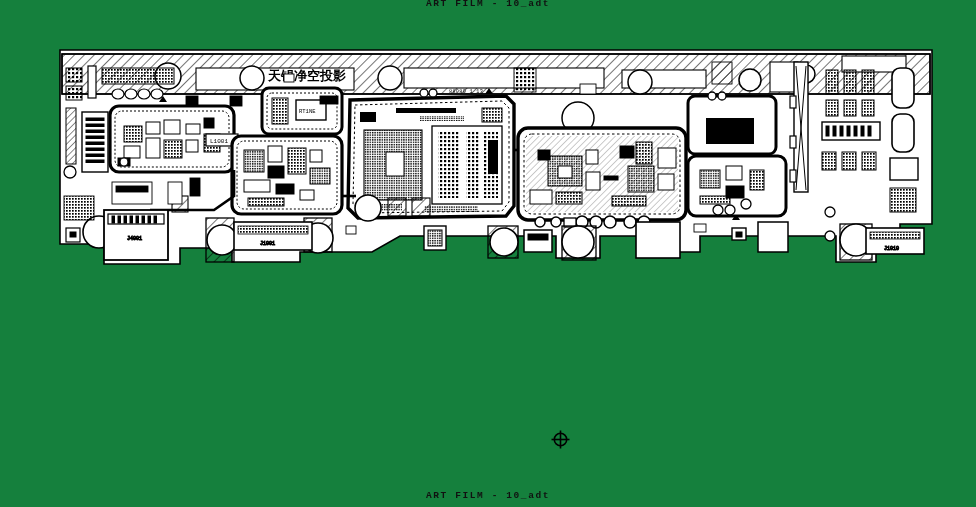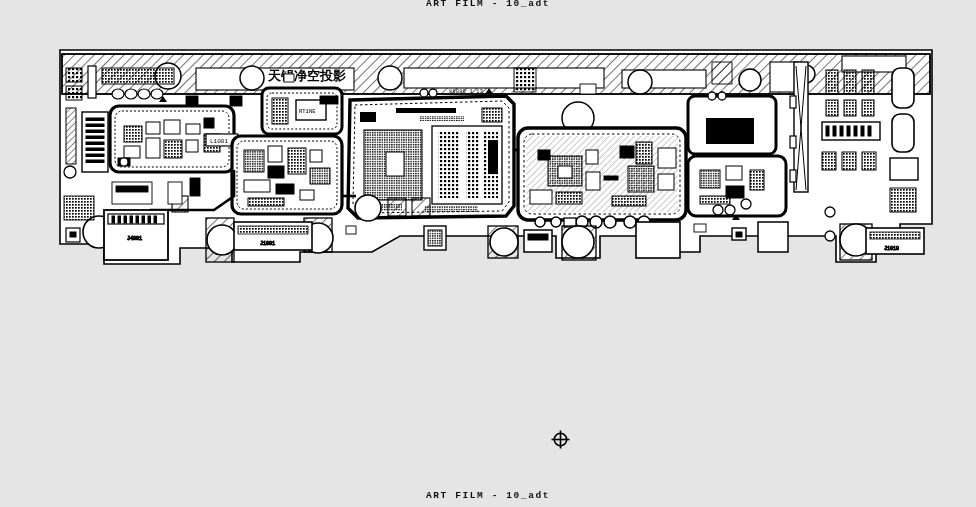--- a/index.html
+++ b/index.html
@@ -4,21 +4,21 @@
 <title>ART FILM - 10_adt</title>
 <style>
   html,body{margin:0;padding:0;background:#ffffff;}
   body{
     width:976px;height:507px;
     font-family:"Liberation Mono","DejaVu Sans Mono",monospace;
     color:#000000;
     overflow:hidden;
     position:relative;
   }
-  .sheet{position:absolute;inset:0;background:#e5e5e5;}
+  .sheet{position:absolute;inset:0;background:#15803d;}
 
   .title-top,.title-bottom{
     position:absolute;left:0;width:976px;text-align:center;
     font-size:9.5px;letter-spacing:1.6px;font-weight:700;color:#111;
     white-space:pre;
   }
   .title-top{top:-2px;}
   .title-bottom{top:490px;}
 
   .canvas-wrap{position:absolute;left:0;top:0;width:976px;height:507px;}

